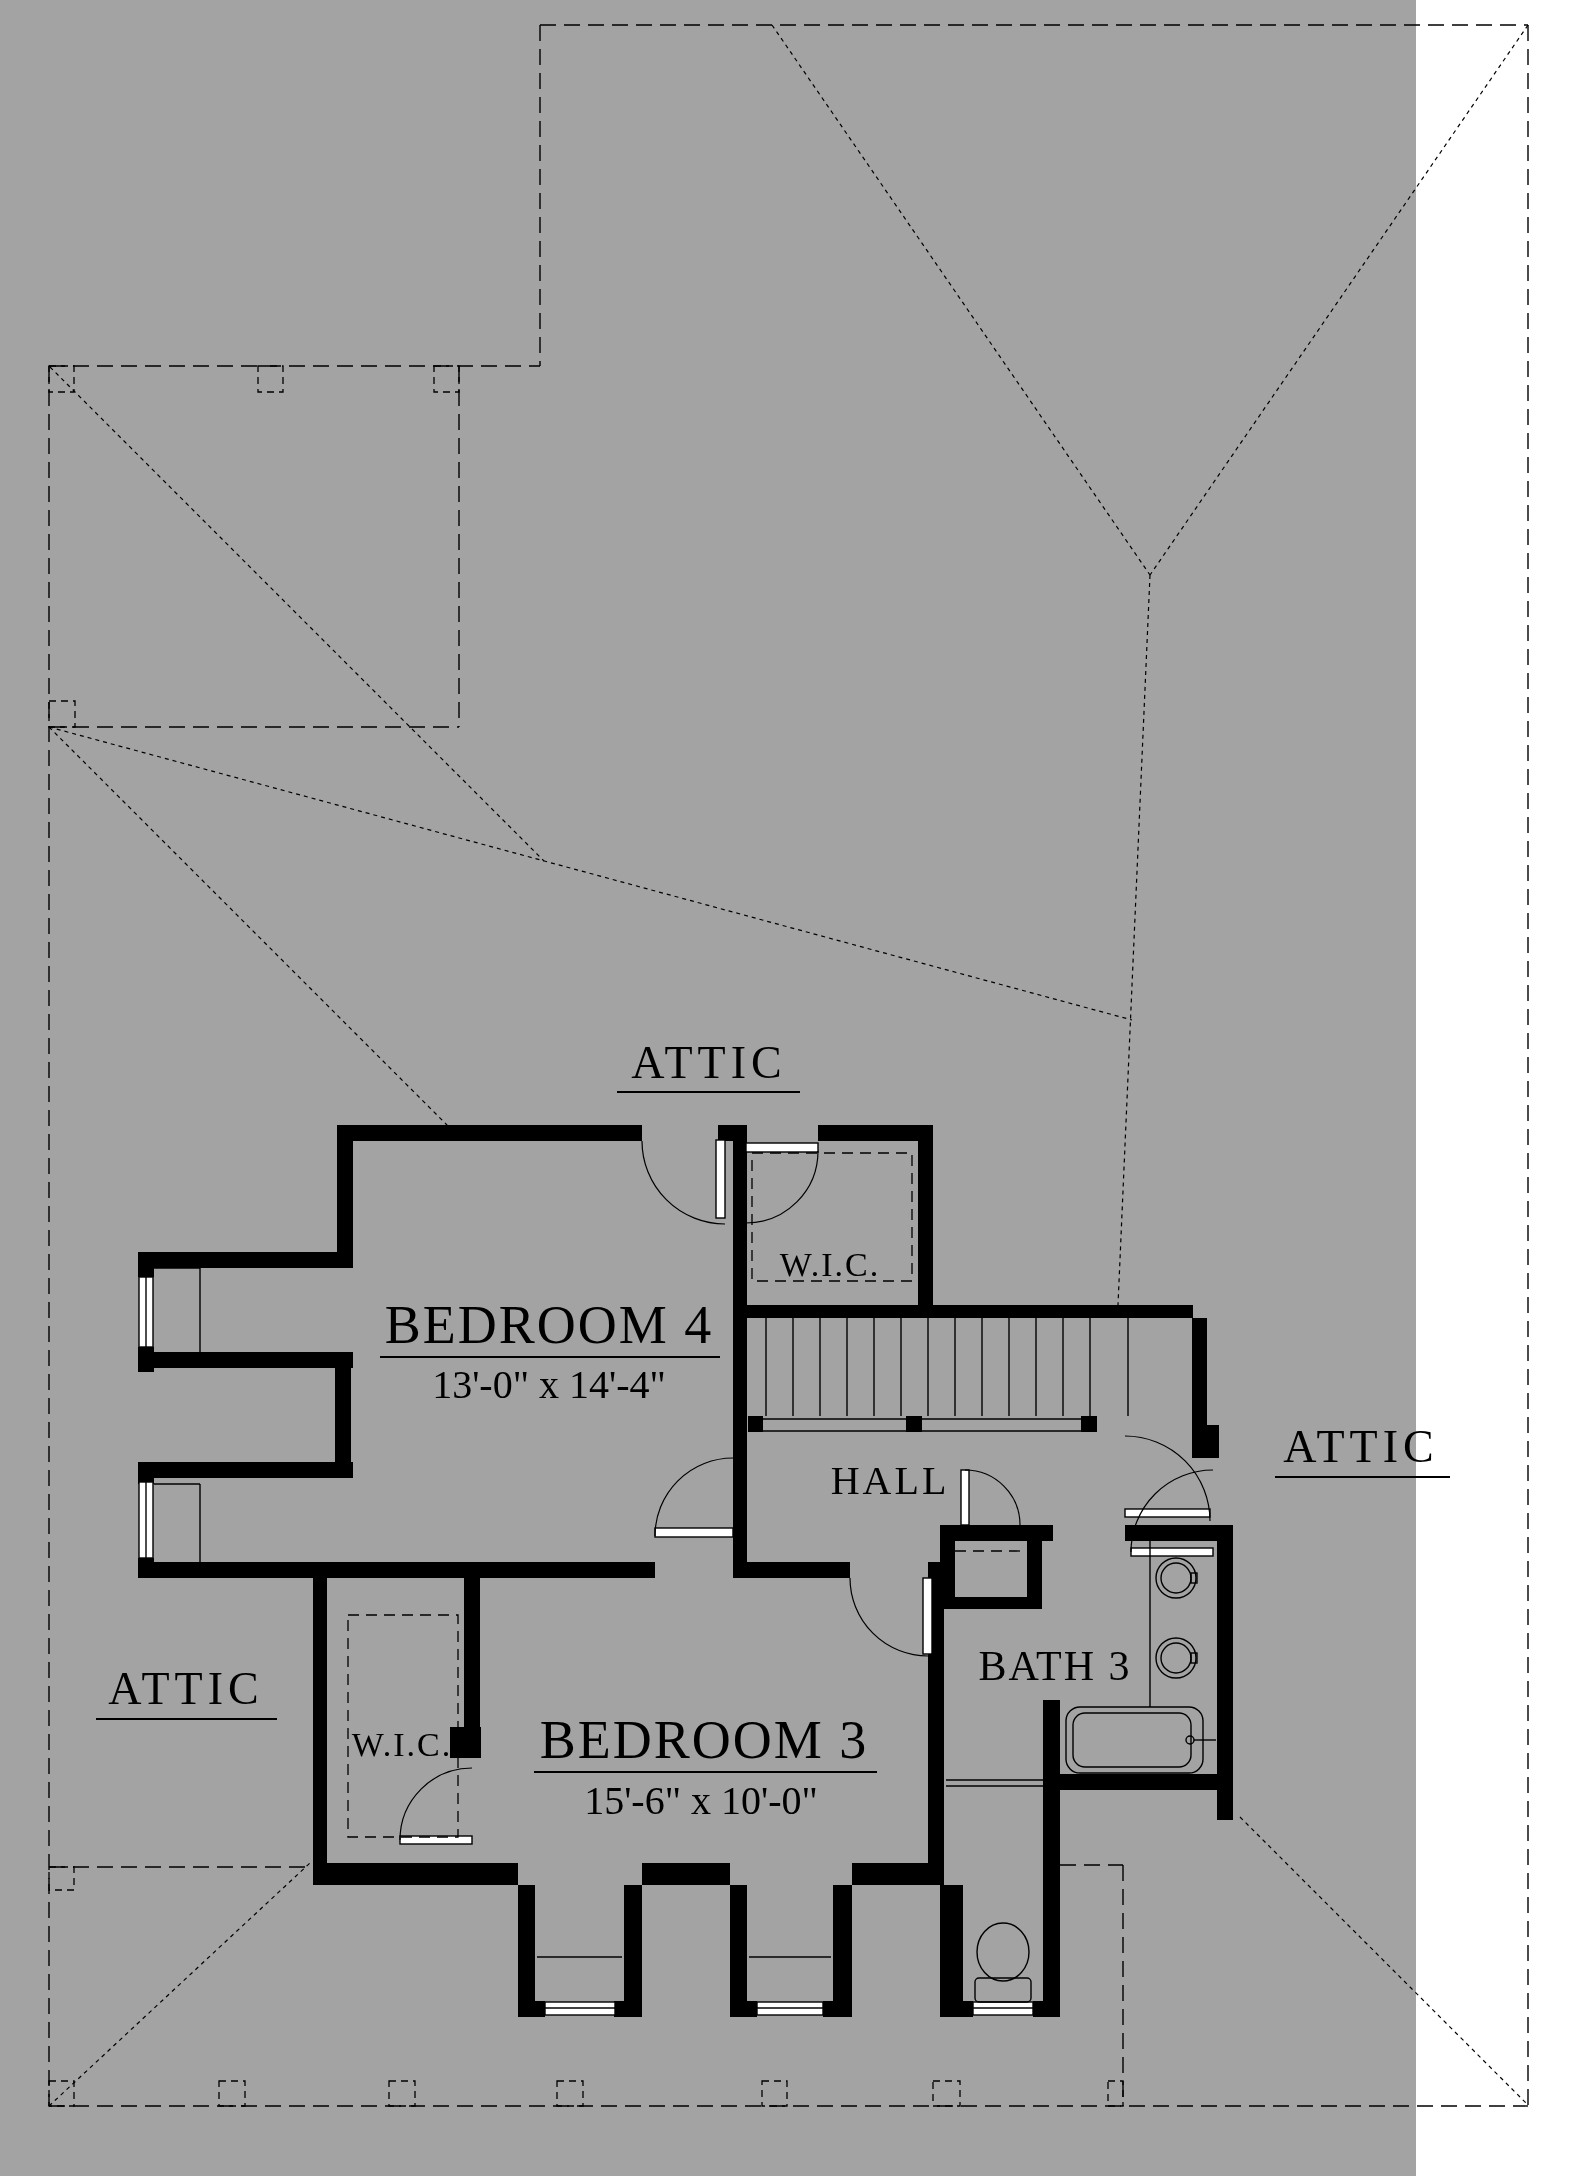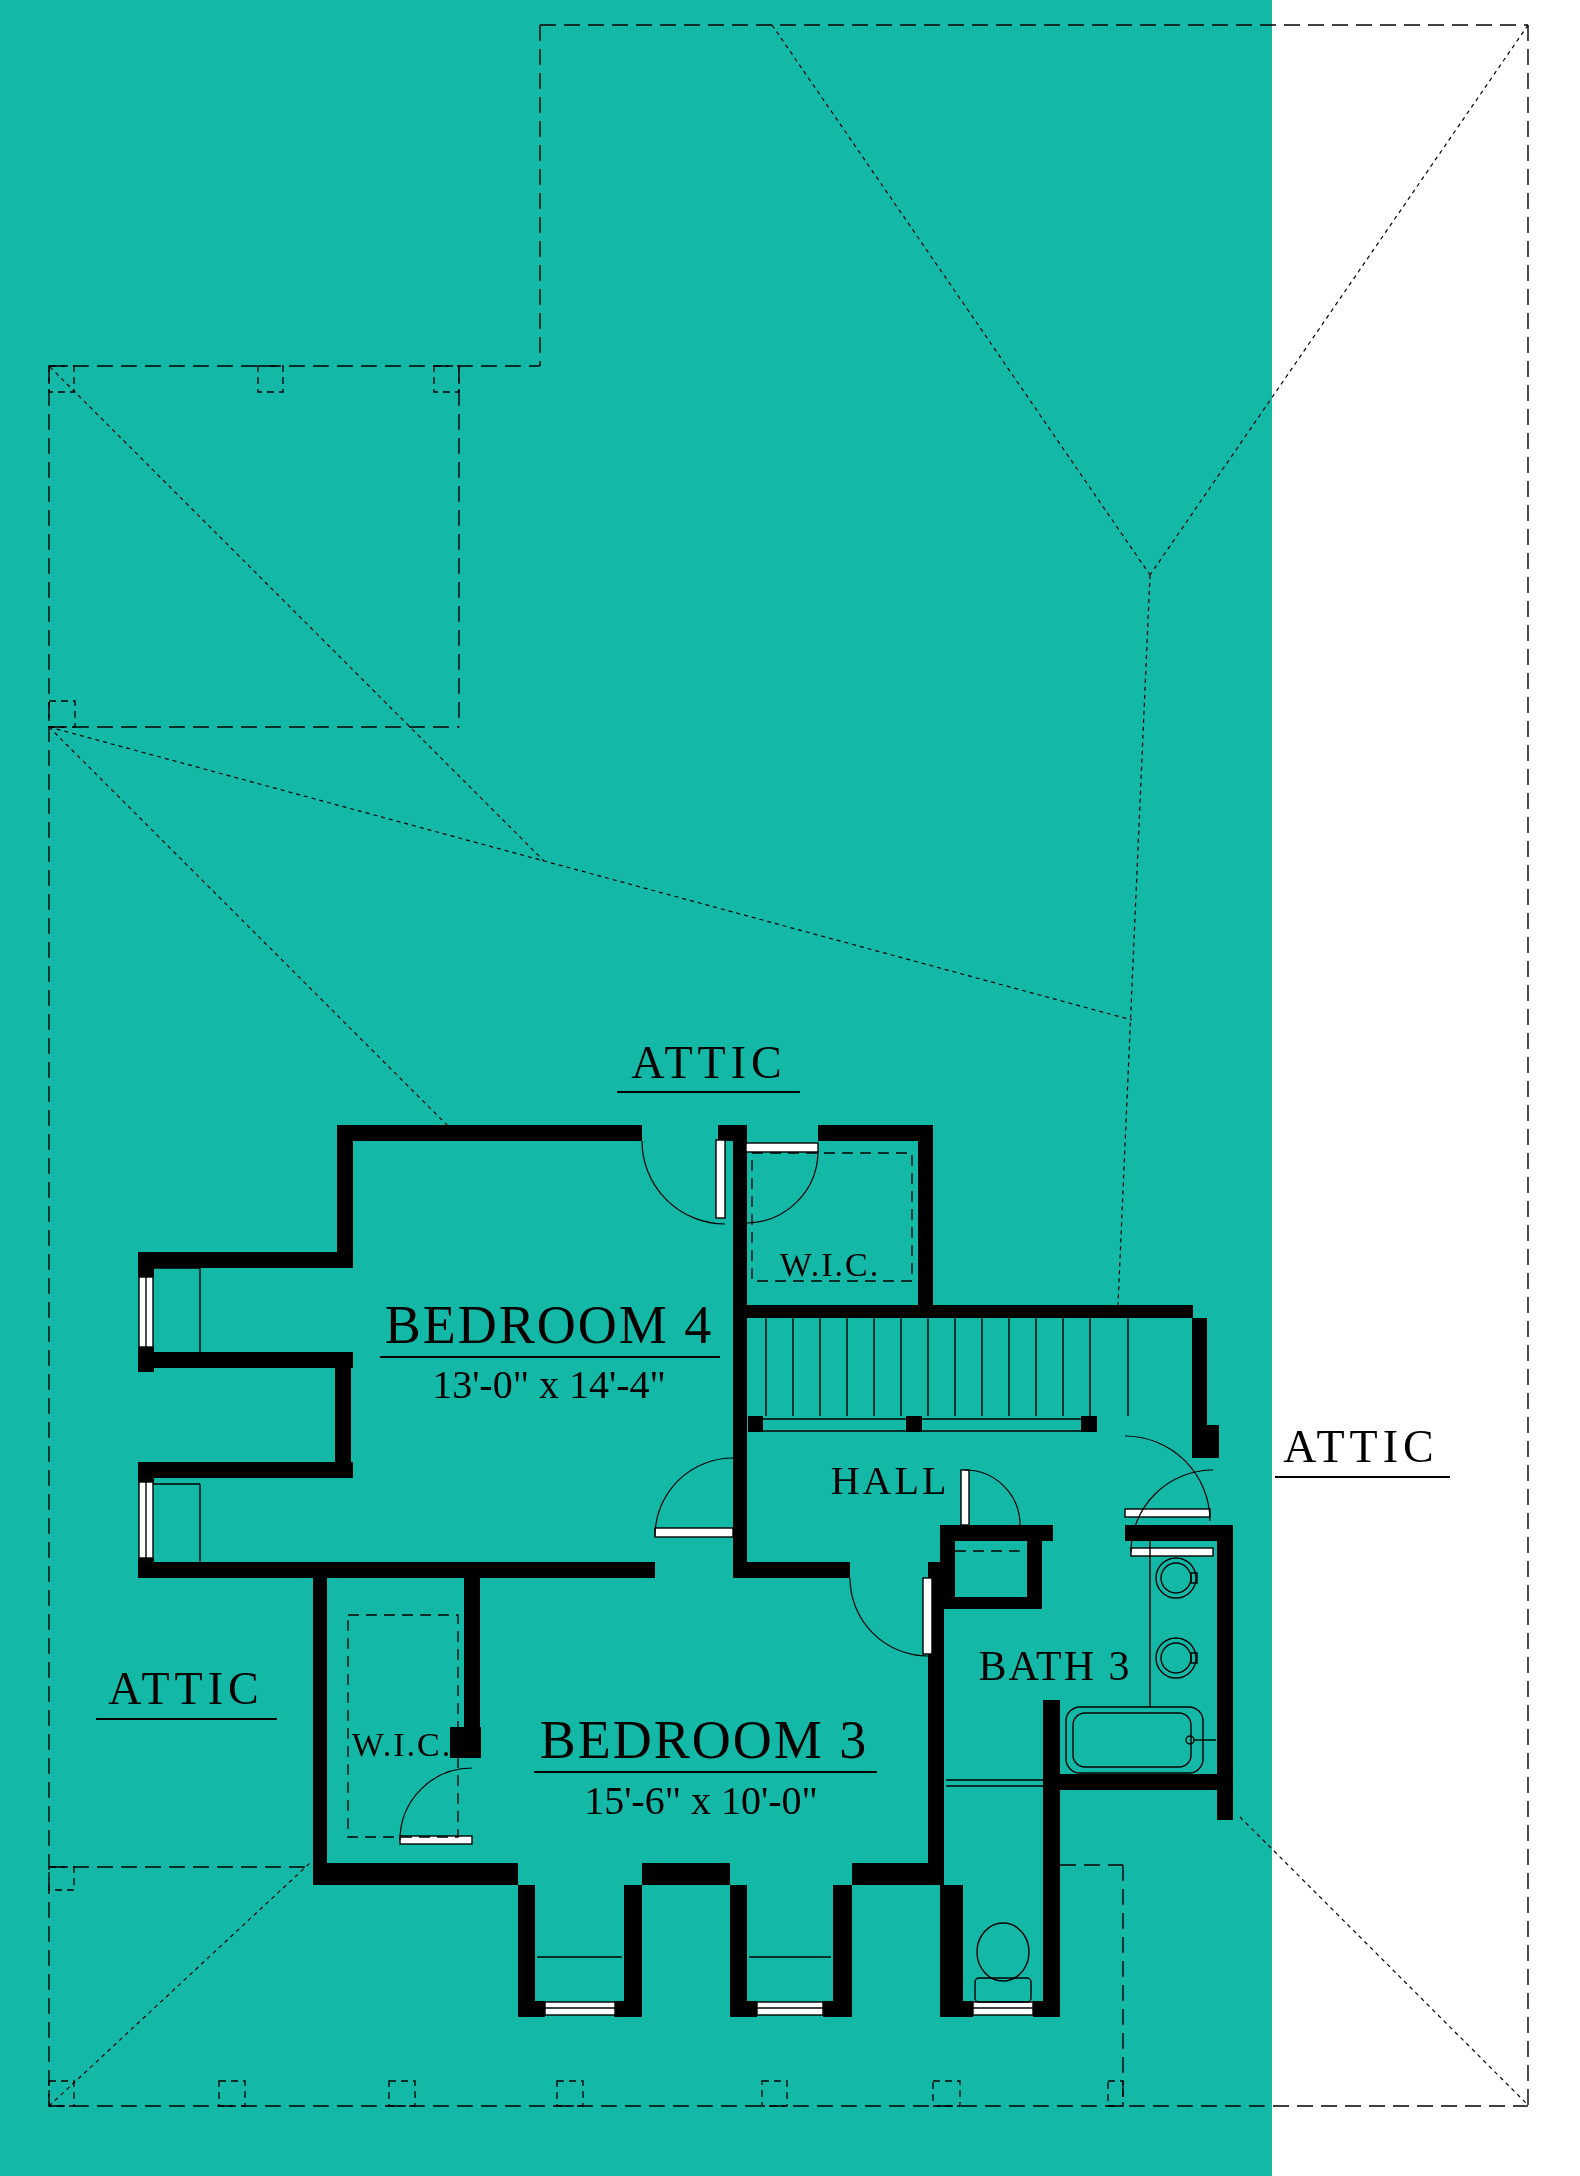--- a/index.html
+++ b/index.html
@@ -1,16 +1,16 @@
 <!DOCTYPE html>
 <html><head>
 <meta charset="utf-8">
 <style>
   html,body{margin:0;padding:0;background:#fff;}
-  #plan-wrap{width:1272px;height:2176px;background:#14b8a6;position:relative;}
+  #plan-wrap{width:1416px;height:2176px;background:#a3a3a3;position:relative;}
   svg{display:block;}
   text{font-family:"Liberation Serif","DejaVu Serif",serif;fill:#000;}
   .room-label{font-size:54px;letter-spacing:2px;}
   .attic-label{font-size:46px;letter-spacing:5px;}
   .dim-label{font-size:40px;}
   .small-label{font-size:34px;letter-spacing:2px;}
   .hall-label{font-size:40px;letter-spacing:3px;}
   .bath-label{font-size:42px;letter-spacing:2px;}
   .wall{fill:#000;stroke:none;}
   .thin{stroke:#000;stroke-width:1.4;fill:none;}

